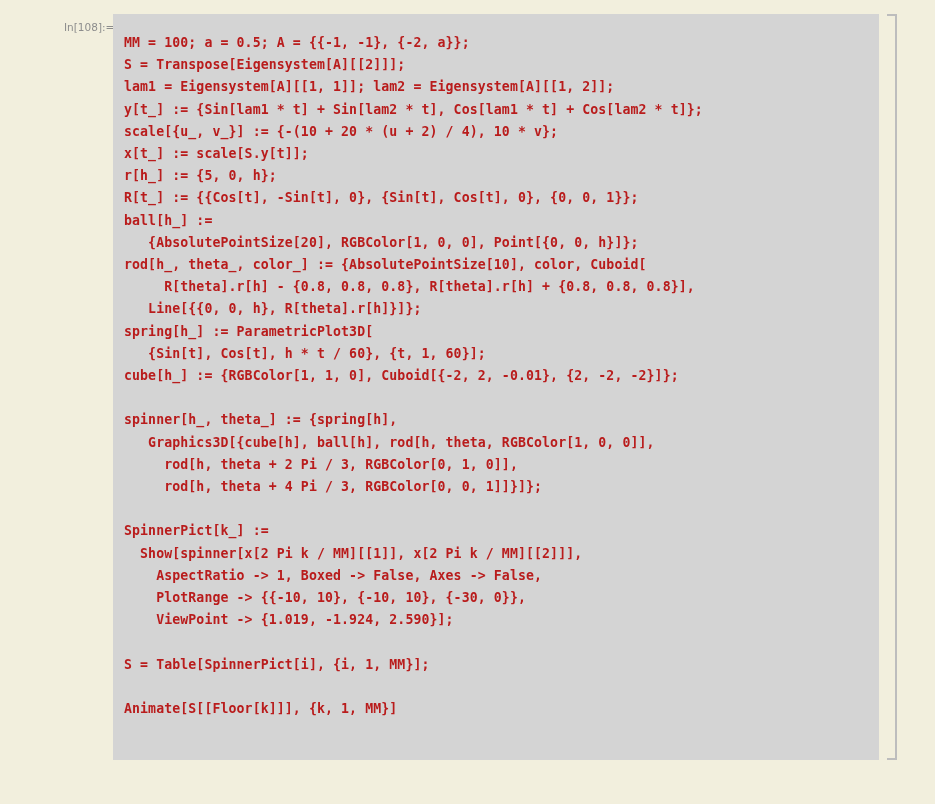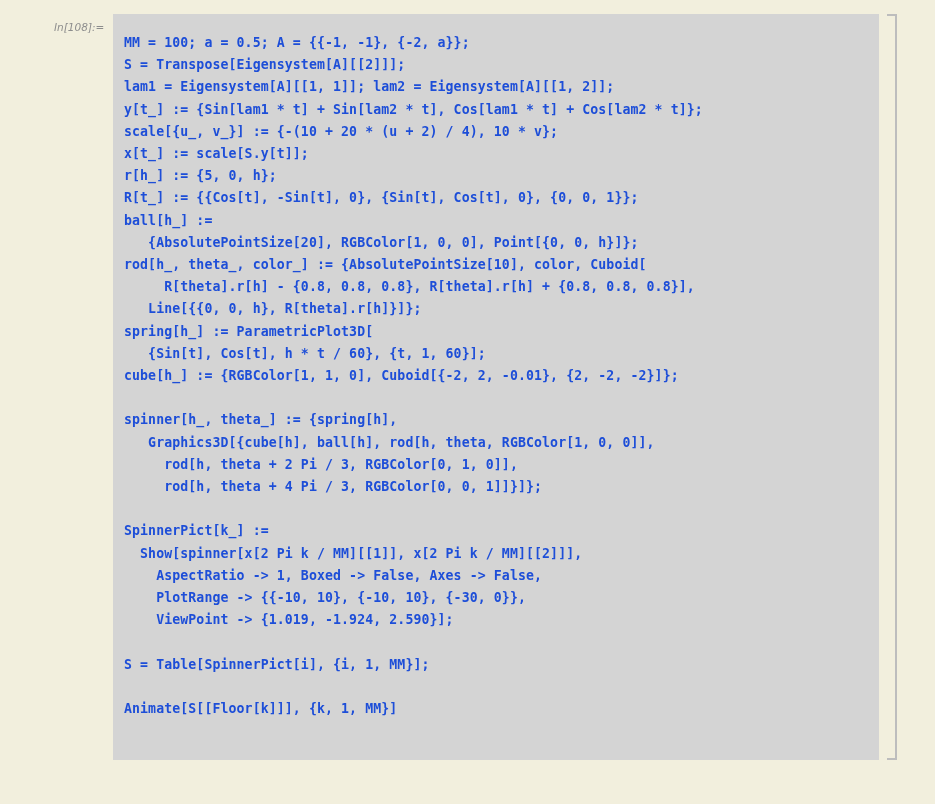--- a/index.html
+++ b/index.html
@@ -14,48 +14,47 @@
     overflow: hidden;
   }
   .notebook {
     position: relative;
     width: 935px;
     height: 804px;
     background: #f2efdd;
   }
   .cell-label {
     position: absolute;
-    left: 54px;
+    left: 64px;
     top: 21px;
     font-family: "DejaVu Sans", sans-serif;
     font-size: 10.5px;
     color: #8d8d8d;
     letter-spacing: 0px;
     white-space: nowrap;
-    font-style: italic;
   }
   .input-cell {
     position: absolute;
     left: 113px;
     top: 14px;
     width: 766px;
     height: 746px;
     background: #d4d4d4;
     box-sizing: border-box;
   }
   .code {
     position: absolute;
     left: 11px;
     top: 18px;
     right: 8px;
     font-family: "DejaVu Sans Mono", monospace;
     font-size: 13.2px;
     font-weight: bold;
     line-height: 22.2px;
-    color: #1d4ed8;
+    color: #b91c1c;
     white-space: pre;
     letter-spacing: 0.1px;
   }
   
   .brk-v {
     position: absolute;
     left: 895px;
     top: 14px;
     width: 2px;
     height: 746px;

